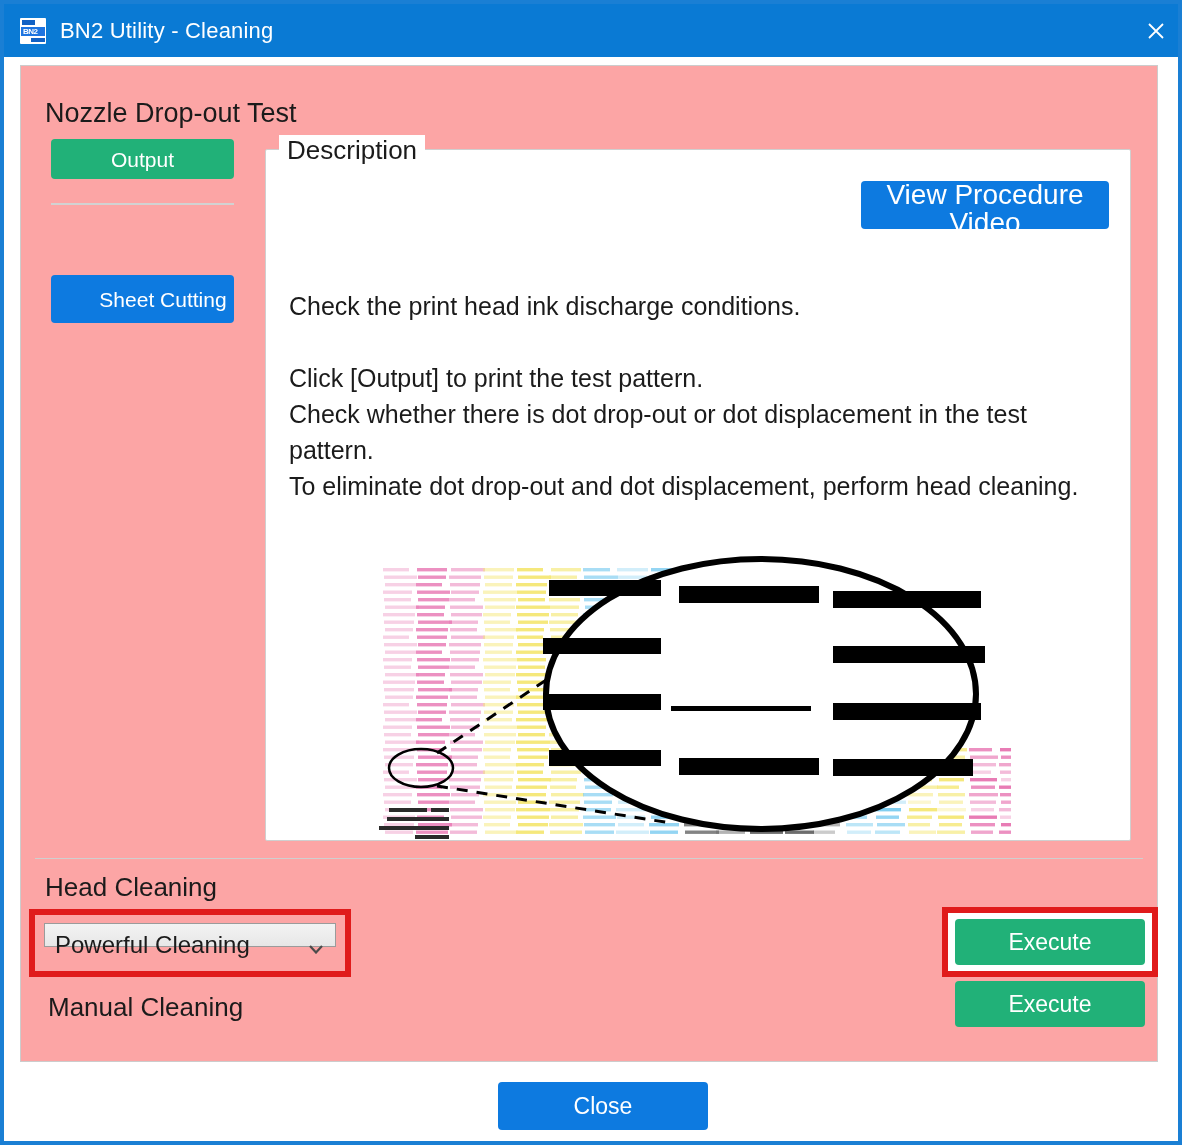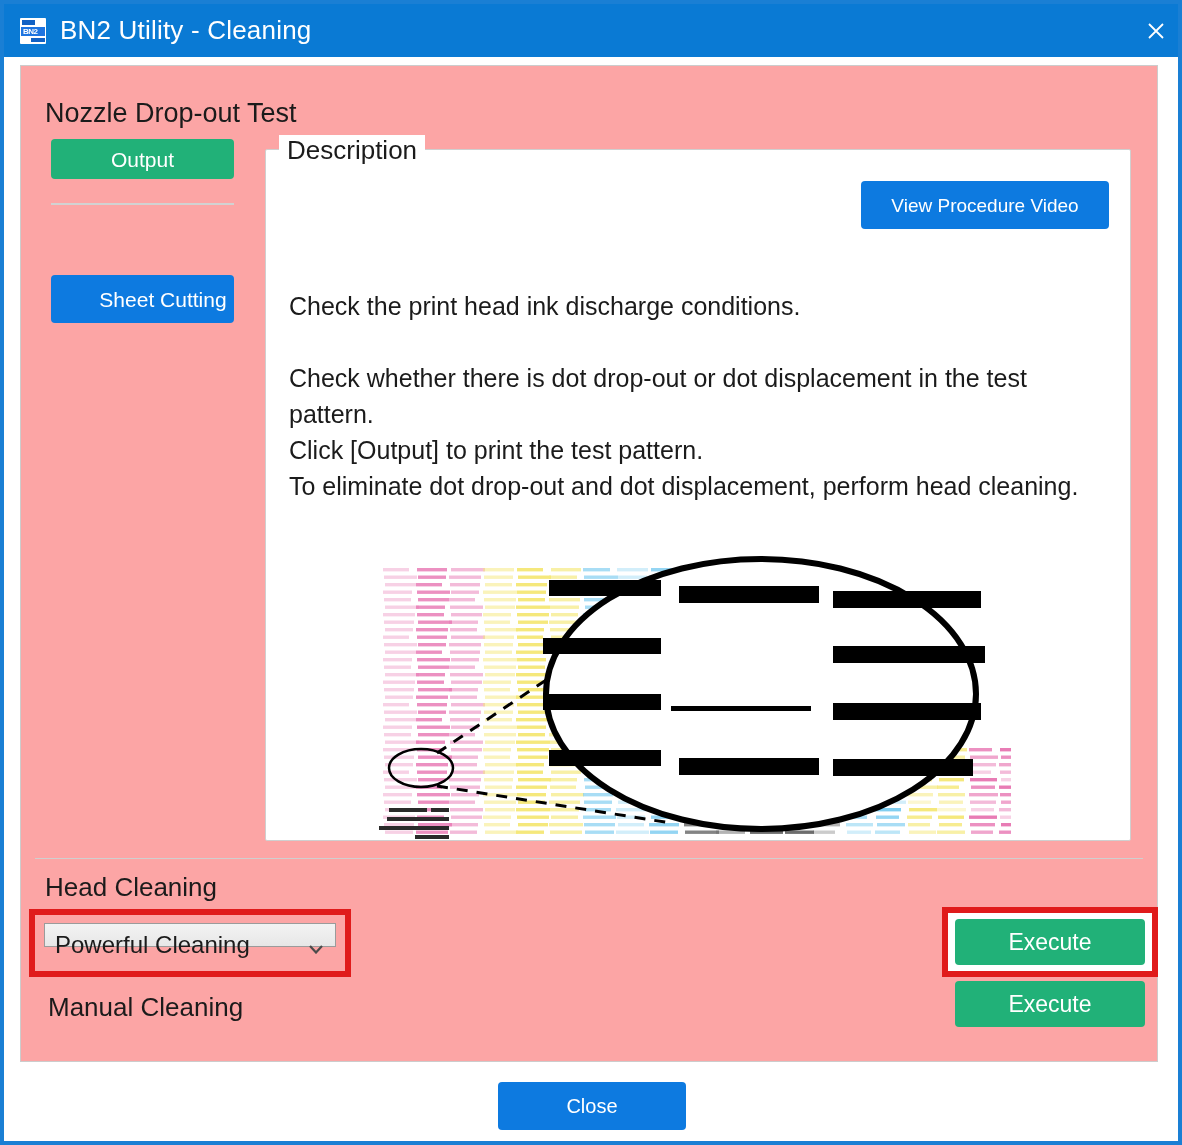--- a/index.html
+++ b/index.html
@@ -55,21 +55,21 @@
     font-family: Liberation Sans, sans-serif; font-weight: bold;
     letter-spacing: -0.5px;
   }
   #app-icon .bar-bot {
     position: absolute; left: 11px; top: 20px; width: 14px; height: 4px;
     background: #1161c4;
   }
   #title-text {
     margin-left: 14px;
     color: #ffffff;
-    font-size: 26px;
+    font-size: 22px;
     letter-spacing: 0.2px;
     white-space: nowrap;
   }
   #close-btn {
     position: absolute;
     right: 0; top: 0;
     width: 60px; height: 53px;
     display: flex; align-items: center; justify-content: center;
     cursor: pointer;
   }
@@ -155,21 +155,21 @@
     padding: 0 8px;
     font-size: 26px;
     color: #1b1b1b;
     white-space: nowrap;
   }
 
   #btn-video {
     position: absolute;
     left: 840px; top: 115px;
     width: 248px; height: 48px;
-    font-size: 19px;
+    font-size: 28px;
   }
 
   #desc-text {
     position: absolute;
     left: 268px; top: 222px;
     width: 790px;
     font-size: 25px;
     line-height: 36px;
     color: #1b1b1b;
   }
@@ -272,22 +272,22 @@
   #btn-exec2 {
     left: 934px; top: 915px;
     width: 190px; height: 46px;
     font-size: 23px;
   }
 
   
   #btn-close {
     position: absolute;
     left: 494px; top: 1025px;
-    width: 188px; height: 48px;
-    font-size: 20px;
+    width: 210px; height: 48px;
+    font-size: 23px;
   }
 </style>
 </head>
 <body>
 
 <div id="window">
 
   <div id="titlebar">
     <div id="app-icon">
       <div class="bar-top"></div>
@@ -314,22 +314,22 @@
       <button class="sq-btn btn-blue" id="btn-sheet">Sheet Cutting</button>
 
       <div id="desc-group"></div>
       <div id="desc-legend">Description</div>
 
       <button class="sq-btn btn-blue" id="btn-video">View Procedure Video</button>
 
       <div id="desc-text">
         <p>Check the print head ink discharge conditions.</p>
         <div class="gap"></div>
+        <p>Click [Output] to print the test pattern.</p>
         <p>Check whether there is dot drop-out or dot displacement in the test pattern.</p>
-        <p>Click [Output] to print the test pattern.</p>
         <p>To eliminate dot drop-out and dot displacement, perform head cleaning.</p>
       </div>
 
       <div id="illustration">
         <svg width="640" height="340" viewBox="0 0 640 340" aria-hidden="true">
           <defs>
 
             <g id="dashrow"></g>
           </defs>
 

